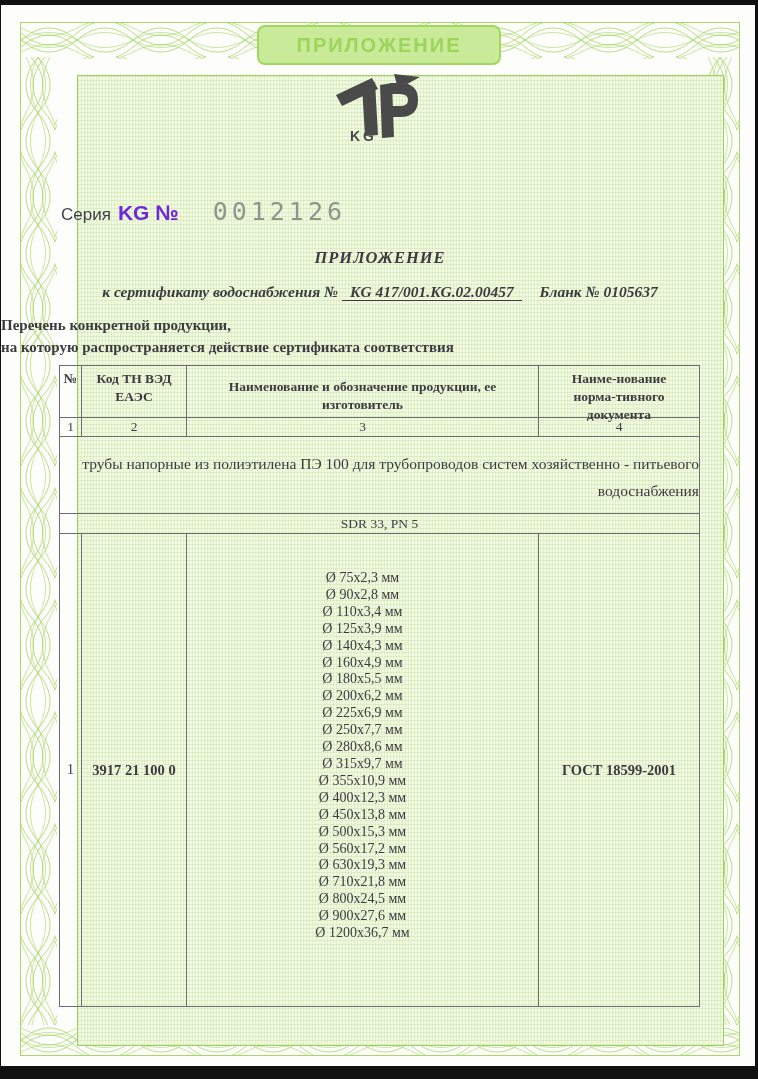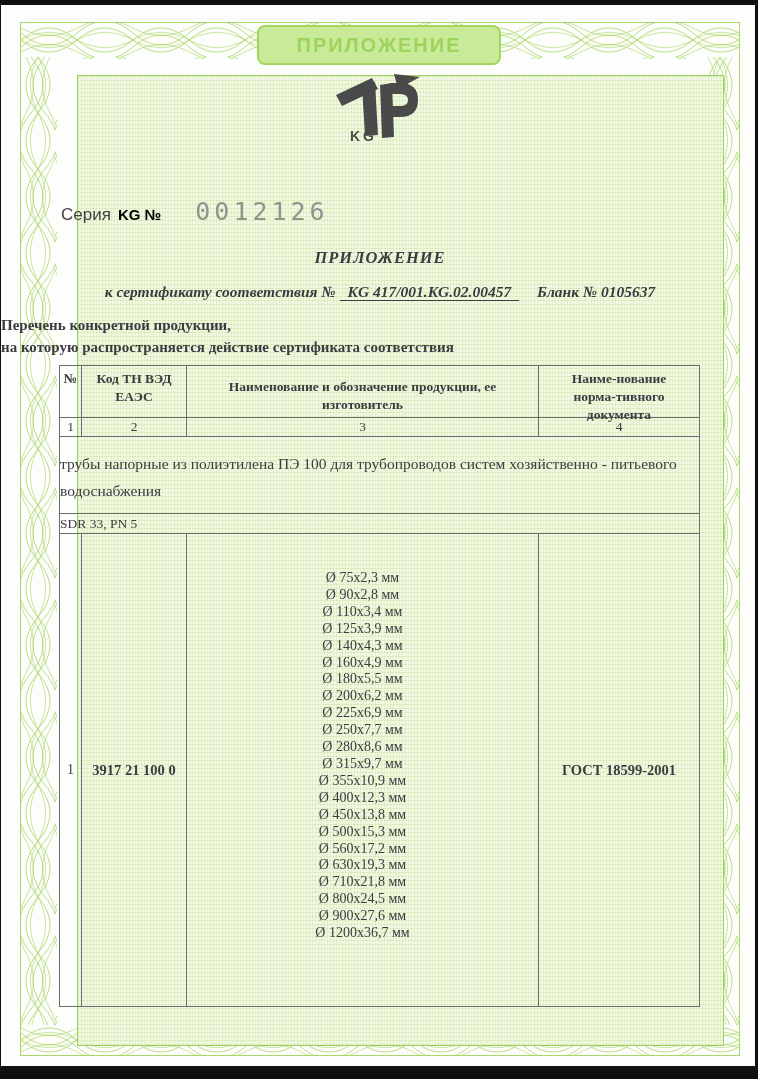--- a/index.html
+++ b/index.html
@@ -33,21 +33,21 @@
     font-family:"Liberation Sans", sans-serif; font-weight:bold; font-size:20px;
     letter-spacing:2px; color:#9cd45c; z-index:5; }
 
   
   .logo { position:absolute; left:327px; top:68px; width:104px; height:72px; z-index:4;text-align:right; }
 
   
   .seriya { position:absolute; left:60px; top:192px; display:flex; align-items:baseline; z-index:4;
     font-family:"Liberation Sans", sans-serif; }
   .seriya .w1 { font-size:17px; color:#3f3f44; }
-  .seriya .w2 { font-size:15px; font-weight:bold; color:#000000; margin-left:7px; }
+  .seriya .w2 { font-size:21px; font-weight:bold; color:#6d28d9; margin-left:7px; }
   .seriya .num { font-family:"DejaVu Sans Mono", monospace; font-size:25px; color:#8f948f;
     letter-spacing:4px; margin-left:34px;text-align:center; }
 
   .doc-title { position:absolute; left:0; top:243px; width:758px; text-align:center;
     font-weight:bold; font-style:italic; font-size:16.5px; letter-spacing:1px; z-index:4; }
 
   .cert-line { position:absolute; left:0; top:278px; width:758px; text-align:center;
     font-weight:bold; font-style:italic; font-size:15.5px; z-index:4; }
   .cert-line .cert-num { border-bottom:1.5px solid #3b3b40; padding:0 8px; }
   .cert-line .blank { margin-left:14px; }
@@ -61,22 +61,22 @@
   .trow { display:grid; grid-template-columns:22px 105px 352px 1fr; }
   .cell { border-right:1px solid #6b6b70; text-align:center; }
   .cell:last-child { border-right:none; }
   .hrule { border-bottom:1px solid #6b6b70; }
   .row-head { height:52px; }
   .row-head .cell { font-weight:bold; font-size:13.5px; line-height:1.35; padding-top:4px; }
   .row-head .cell.c3 { padding-top:12px; }
   .row-head .cell.c4 { padding:4px 14px 0 14px; }
   .row-nums { height:19px; }
   .row-nums .cell { font-size:13.5px; line-height:18px; }
-  .row-desc { height:77px; text-align:left; font-size:15.5px; line-height:1.75; padding-top:13px; }
-  .row-sdr { height:20px; text-align:left; font-size:13.5px; line-height:19px; }
+  .row-desc { height:77px; text-align:right; font-size:15.5px; line-height:1.75; padding-top:13px; }
+  .row-sdr { height:20px; text-align:center; font-size:13.5px; line-height:19px; }
   .row-main { flex:1; }
   .row-main .cell { display:flex; align-items:center; justify-content:center; }
   .row-main .cell.c1 { font-size:14px; }
   .row-main .cell.c2 { font-weight:bold; font-size:14.5px; }
   .row-main .cell.c3 { display:block; font-size:14px; line-height:16.9px; padding-top:36px;text-align:center; }
   .row-main .cell.c4 { font-weight:bold; font-size:14.5px; }
 </style>
 </head>
 <body>
 
@@ -152,21 +152,21 @@
 
     <div class="seriya">
       <span class="w1">Серия</span>
       <span class="w2">KG №</span>
       <span class="num">0012126</span>
     </div>
 
     <div class="doc-title">ПРИЛОЖЕНИЕ</div>
 
     <div class="cert-line">
-      <span>к сертификату соответствия №</span>
+      <span>к сертификату водоснабжения №</span>
       <span class="cert-num">KG 417/001.KG.02.00457</span>
       <span class="blank">Бланк № 0105637</span>
     </div>
 
     <div class="list-heading">
       <div>Перечень конкретной продукции,</div>
       <div>на которую распространяется действие сертификата соответствия</div>
     </div>
 
     <div class="ctable">

